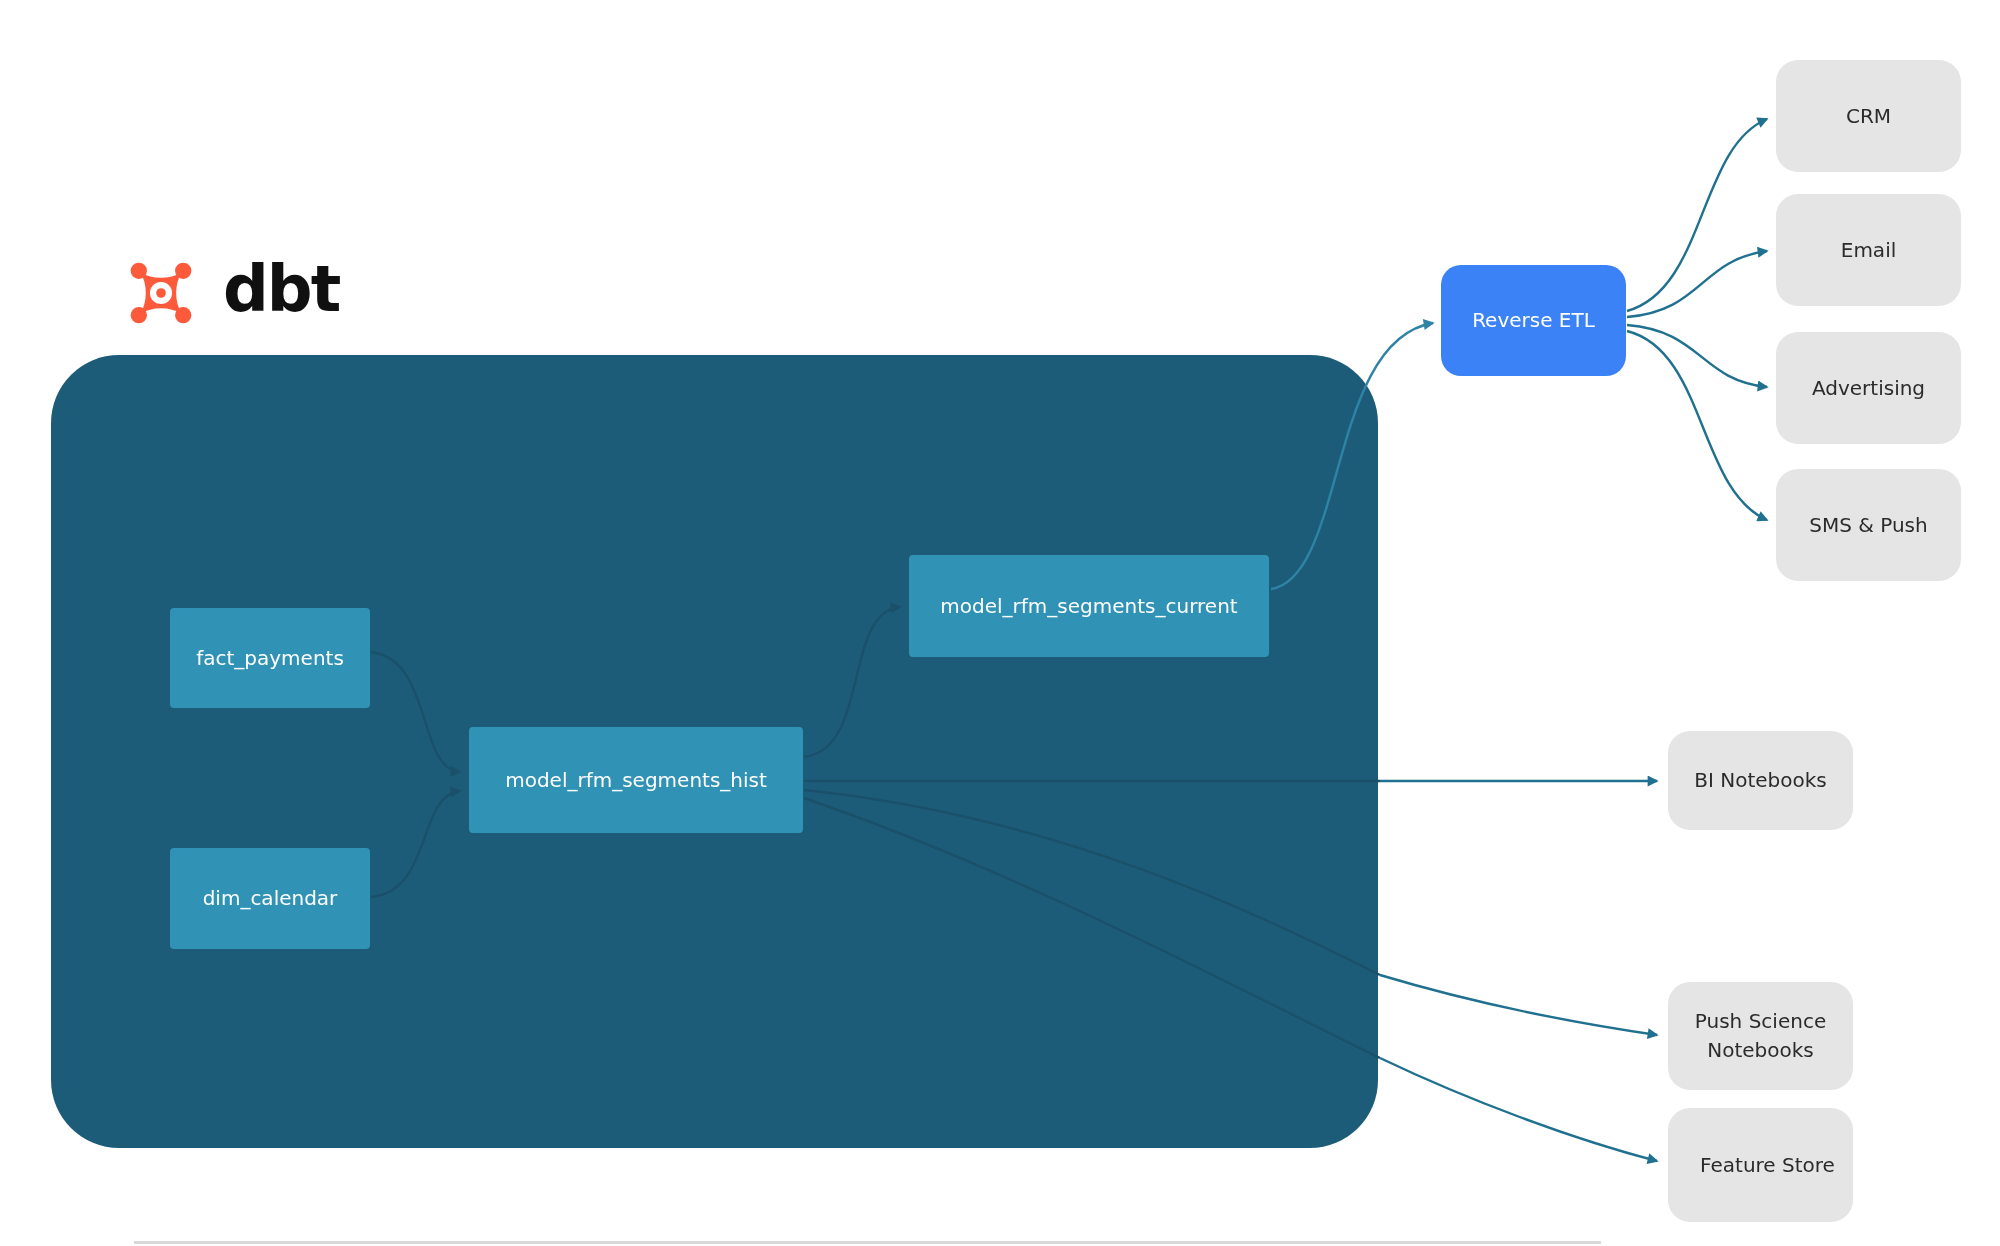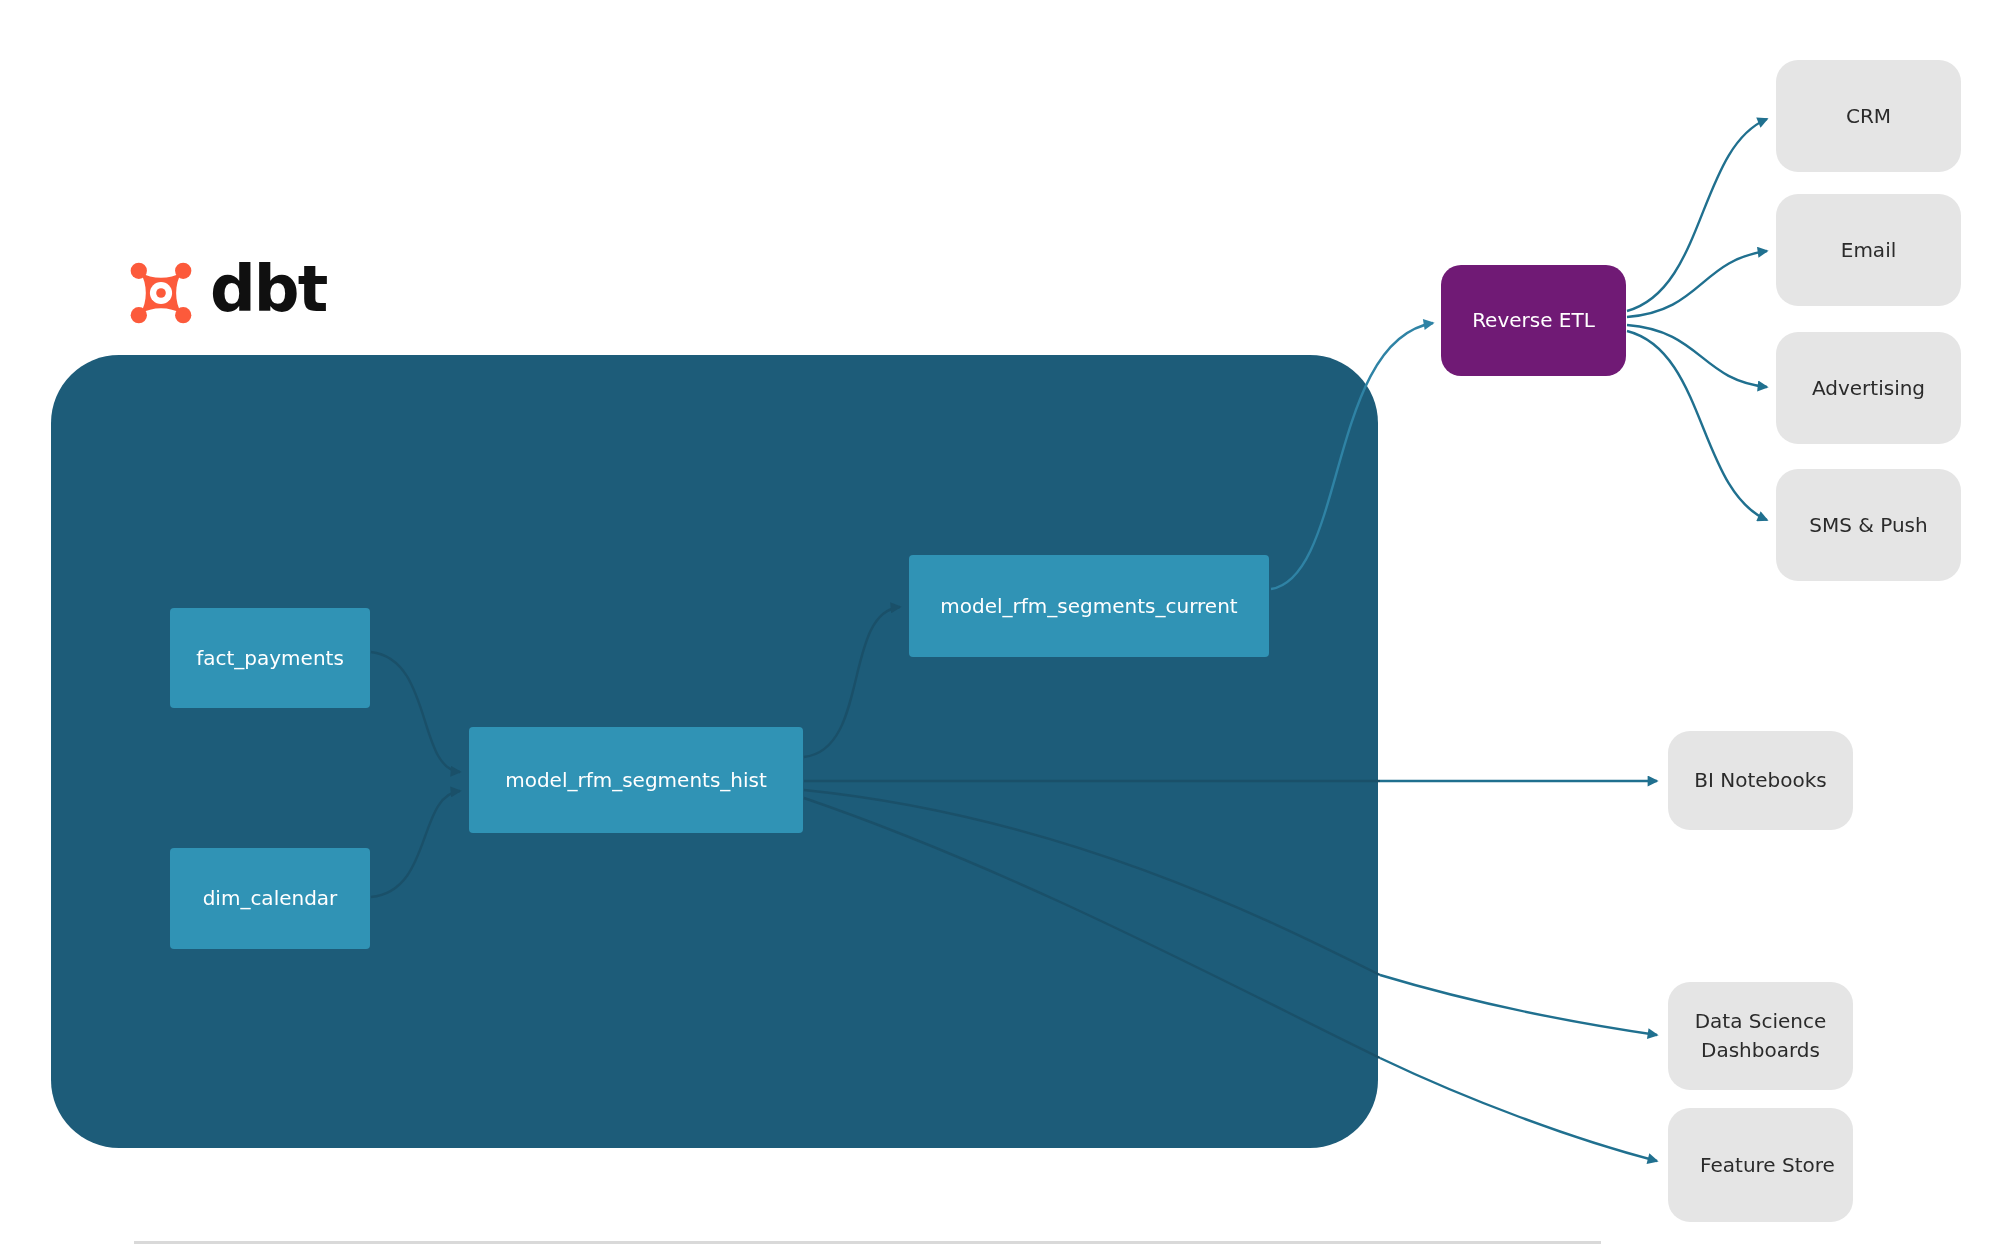--- a/index.html
+++ b/index.html
@@ -5,21 +5,21 @@
   * { margin:0; padding:0; box-sizing:border-box; }
   html,body { width:2000px; height:1246px; }
   body {
     position:relative;
     background:#ffffff;
     font-family:"DejaVu Sans","Liberation Sans",sans-serif;
     overflow:hidden;
   }
 
   
-  .logo { position:absolute; left:124px; top:256px; display:flex; align-items:center; gap:12px; z-index:4; }
+  .logo { position:absolute; left:124px; top:256px; display:flex; align-items:center; gap:25px; z-index:4; }
   .logo-icon { width:74px; height:74px; display:block; }
   .logo-text { font-size:64px; font-weight:700; color:#101010; letter-spacing:-2px; line-height:1; padding-bottom:8px; }
 
   
   .container-box {
     position:absolute; left:51px; top:355px; width:1327px; height:793px;
     background:#1d5c79; border-radius:68px; z-index:1;
   }
 
   
@@ -29,21 +29,21 @@
   .e-teal  { stroke:#20708f; }
   .e-light { stroke:#2f83a5; }
 
   
   .node {
     position:absolute; z-index:3;
     display:flex; align-items:center; justify-content:center;
     text-align:center; font-size:20px; line-height:1.45;
   }
   .node.teal  { background:#3093b5; color:#ffffff; border-radius:4px; }
-  .node.green { background:#701a75; color:#ffffff; border-radius:20px; }
+  .node.green { background:#3b82f6; color:#ffffff; border-radius:20px; }
   .node.gray  { background:#e5e5e5; color:#2b2b2b; border-radius:22px; padding:0 18px; }
 
   #n-fact    { left:170px;  top:608px;  width:200px; height:100px; }
   #n-dim     { left:170px;  top:848px;  width:200px; height:101px; }
   #n-hist    { left:469px;  top:727px;  width:334px; height:106px; }
   #n-current { left:909px;  top:555px;  width:360px; height:102px; }
   #n-etl     { left:1441px; top:265px;  width:185px; height:111px; }
   #n-crm     { left:1776px; top:60px;   width:185px; height:112px; }
   #n-email   { left:1776px; top:194px;  width:185px; height:112px; }
   #n-adv     { left:1776px; top:332px;  width:185px; height:112px; }
@@ -134,19 +134,19 @@
 <div class="node gray" id="n-adv">
   <span>Advertising</span>
 </div>
 <div class="node gray" id="n-sms">
   <span>SMS &amp; Push</span>
 </div>
 <div class="node gray" id="n-bi">
   <span>BI Notebooks</span>
 </div>
 <div class="node gray" id="n-ds">
-  <span>Data Science Dashboards</span>
+  <span>Push Science Notebooks</span>
 </div>
 <div class="node gray" id="n-fs">
   <span>Feature Store</span>
 </div>
 
 <div class="bottom-rule"></div>
 
 </body></html>

